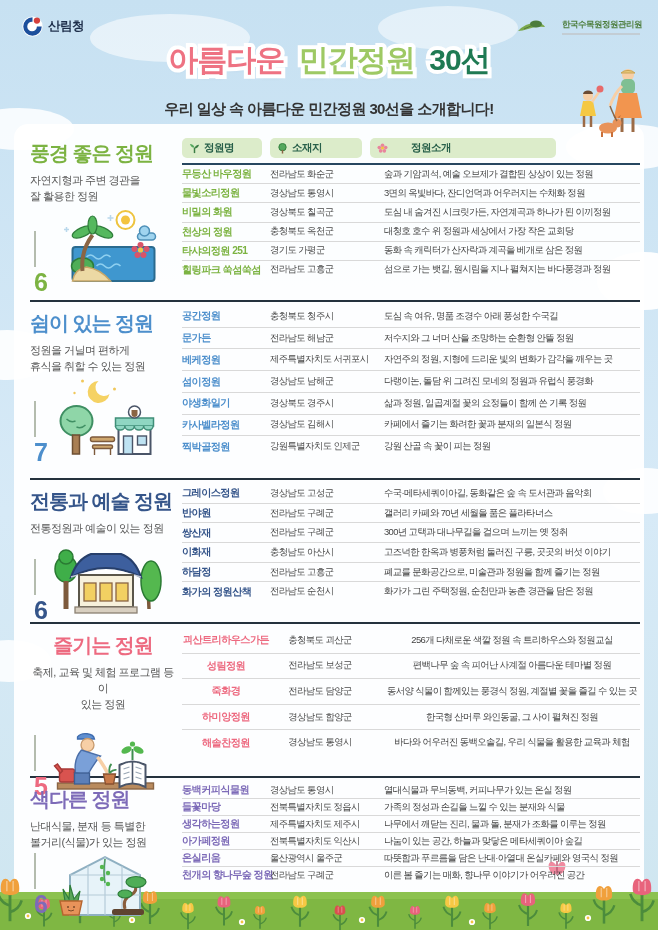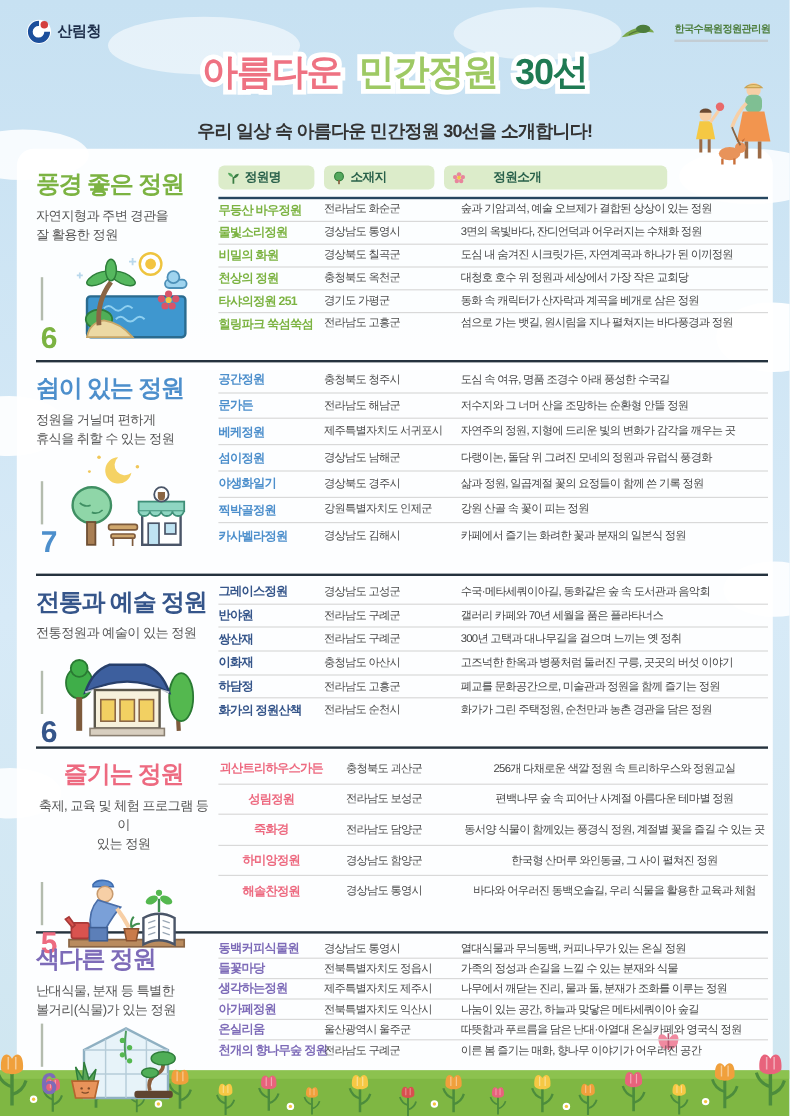--- a/index.html
+++ b/index.html
@@ -293,28 +293,28 @@
     <span class="g-name">섬이정원</span>
     <span class="g-loc">경상남도 남해군</span>
     <span class="g-desc">다랭이논, 돌담 위 그려진 모네의 정원과 유럽식 풍경화</span>
   </div>
         <div class="row">
     <span class="g-name">야생화일기</span>
     <span class="g-loc">경상북도 경주시</span>
     <span class="g-desc">삶과 정원, 일곱계절 꽃의 요정들이 함께 쓴 기록 정원</span>
   </div>
         <div class="row">
+    <span class="g-name">카사벨라정원</span>
+    <span class="g-loc">경상남도 김해시</span>
+    <span class="g-desc">카페에서 즐기는 화려한 꽃과 분재의 일본식 정원</span>
+  </div>
+        <div class="row">
     <span class="g-name">찍박골정원</span>
     <span class="g-loc">강원특별자치도 인제군</span>
     <span class="g-desc">강원 산골 속 꽃이 피는 정원</span>
-  </div>
-        <div class="row">
-    <span class="g-name">카사벨라정원</span>
-    <span class="g-loc">경상남도 김해시</span>
-    <span class="g-desc">카페에서 즐기는 화려한 꽃과 분재의 일본식 정원</span>
   </div>
       </div>
   </section>
     <section class="section" style="--accent: #35558a; height: 144px;">
     <div class="left">
       <h2 class="sec-title">전통과 예술 정원</h2>
       <p class="sec-desc">전통정원과 예술이 있는 정원</p>
       <div class="sec-visual">
         <div class="count-wrap">
           <span class="count-line"></span>

